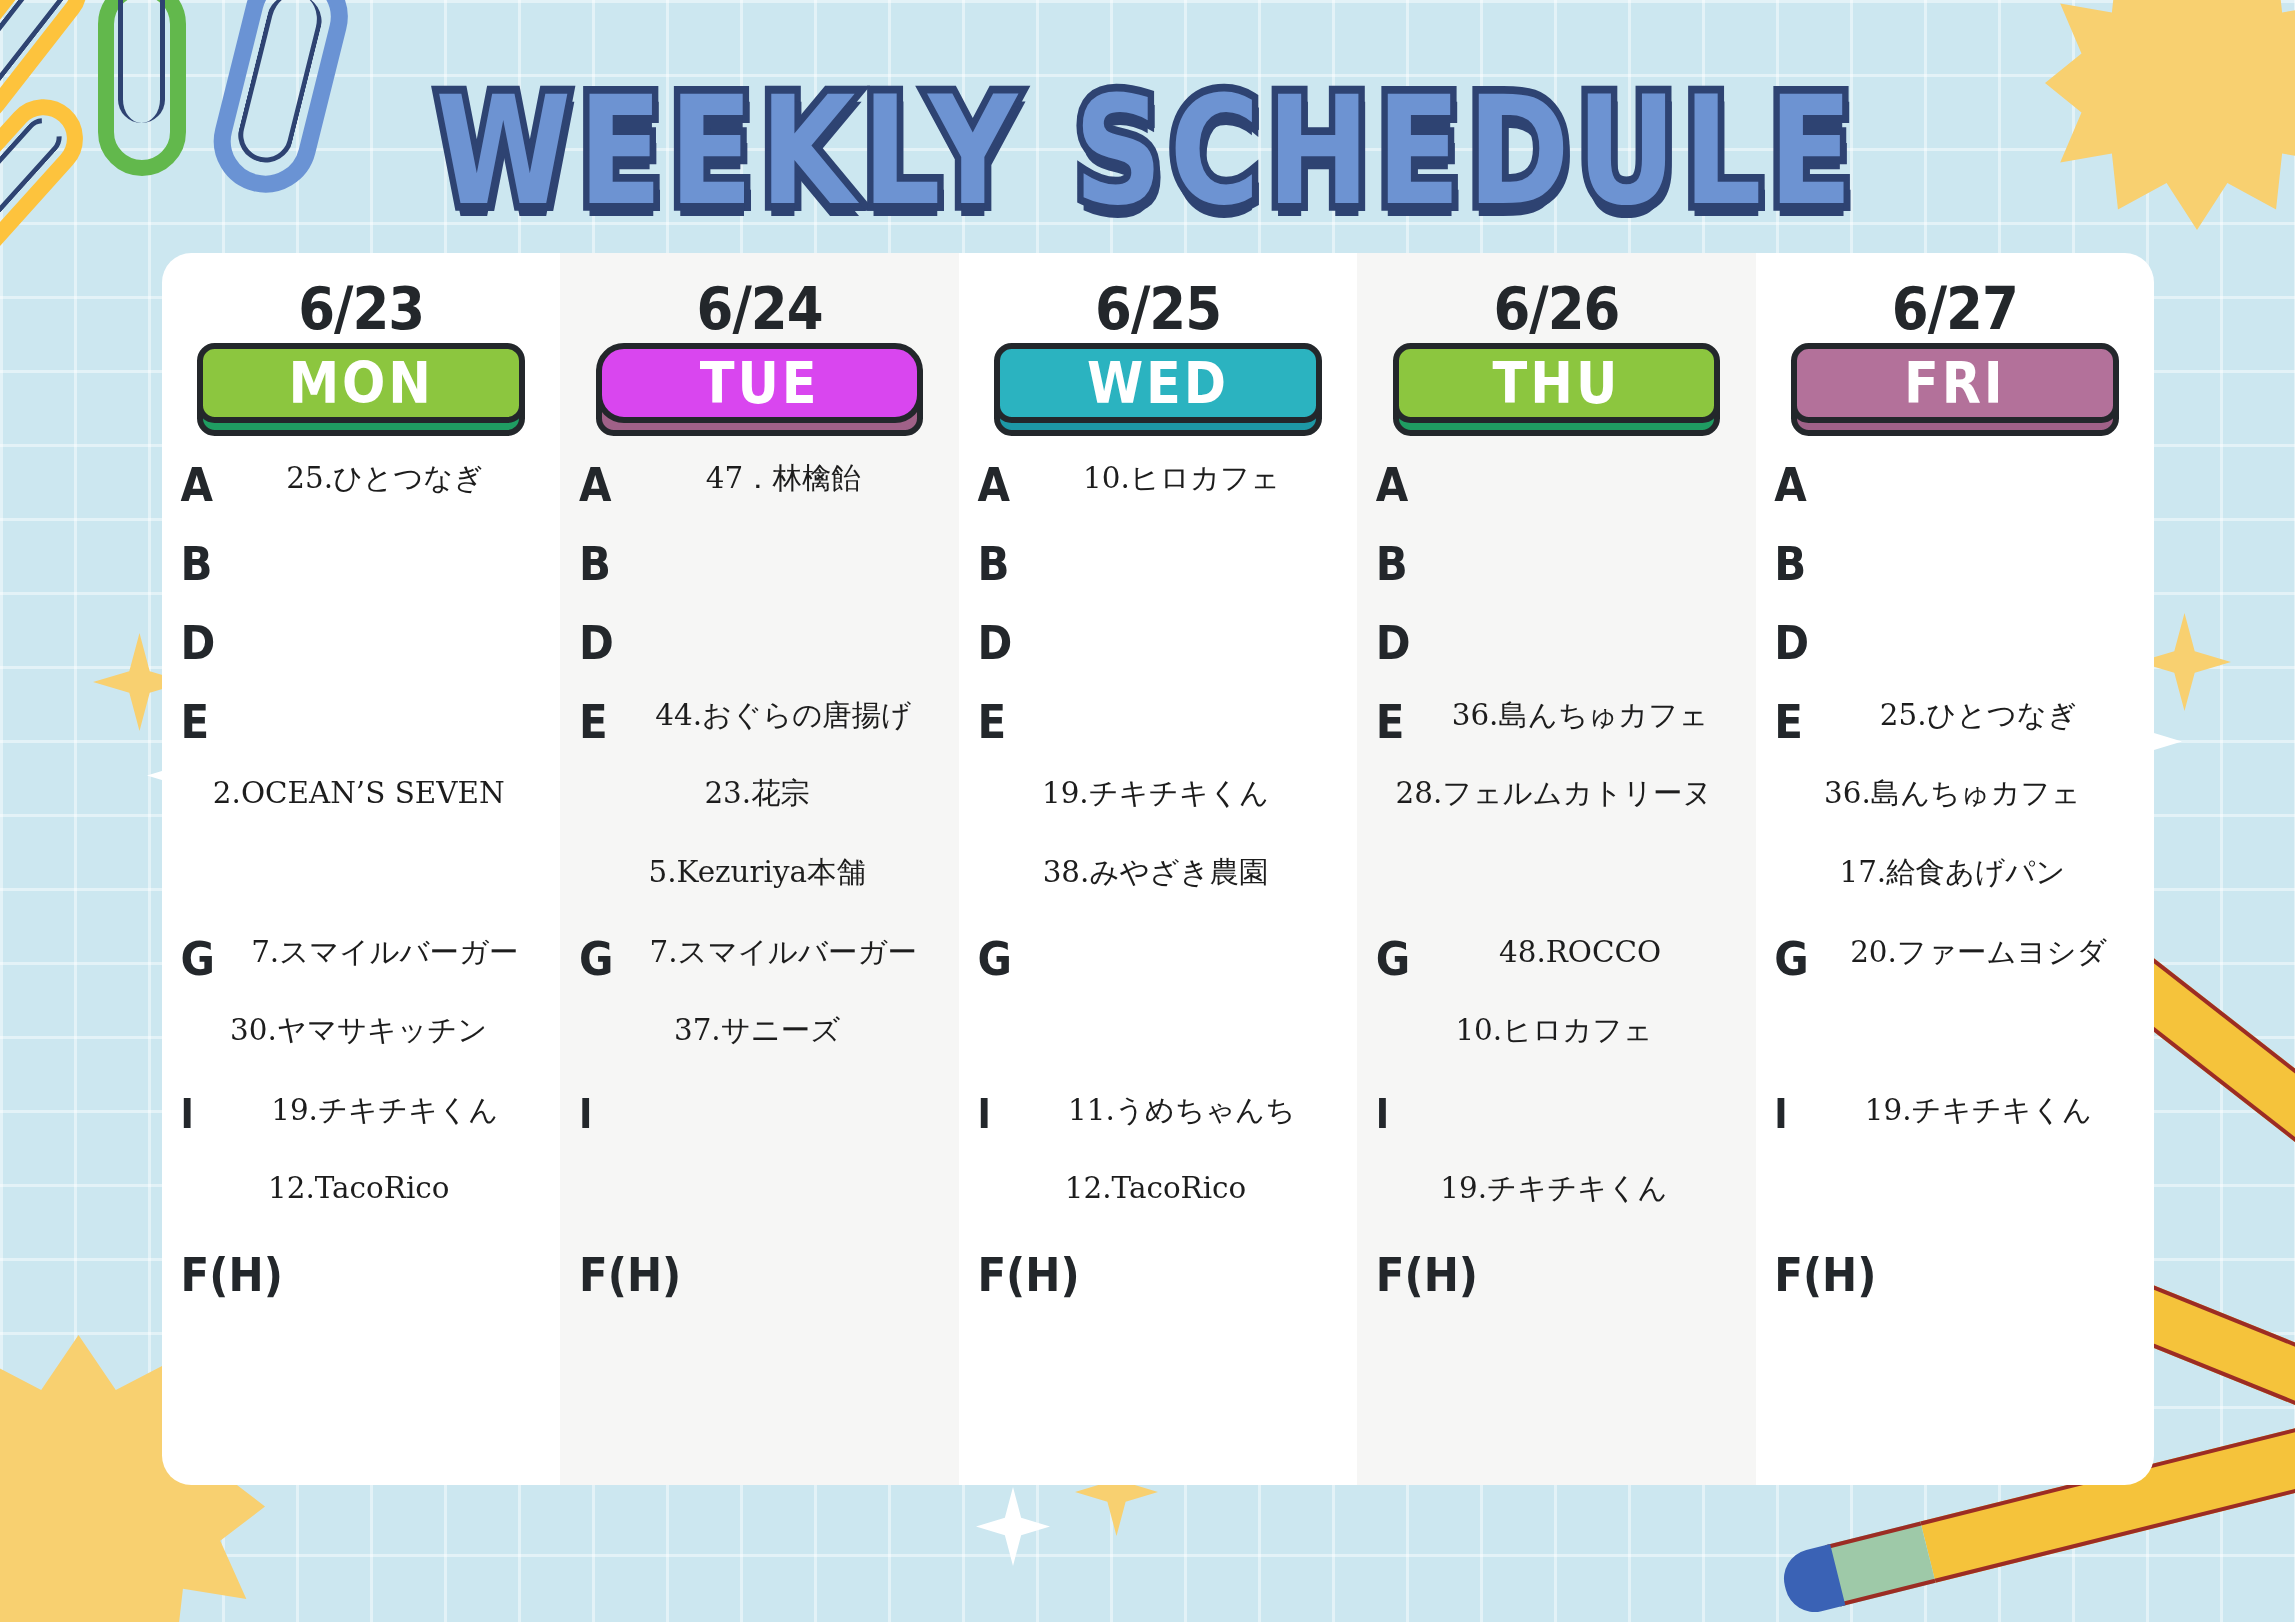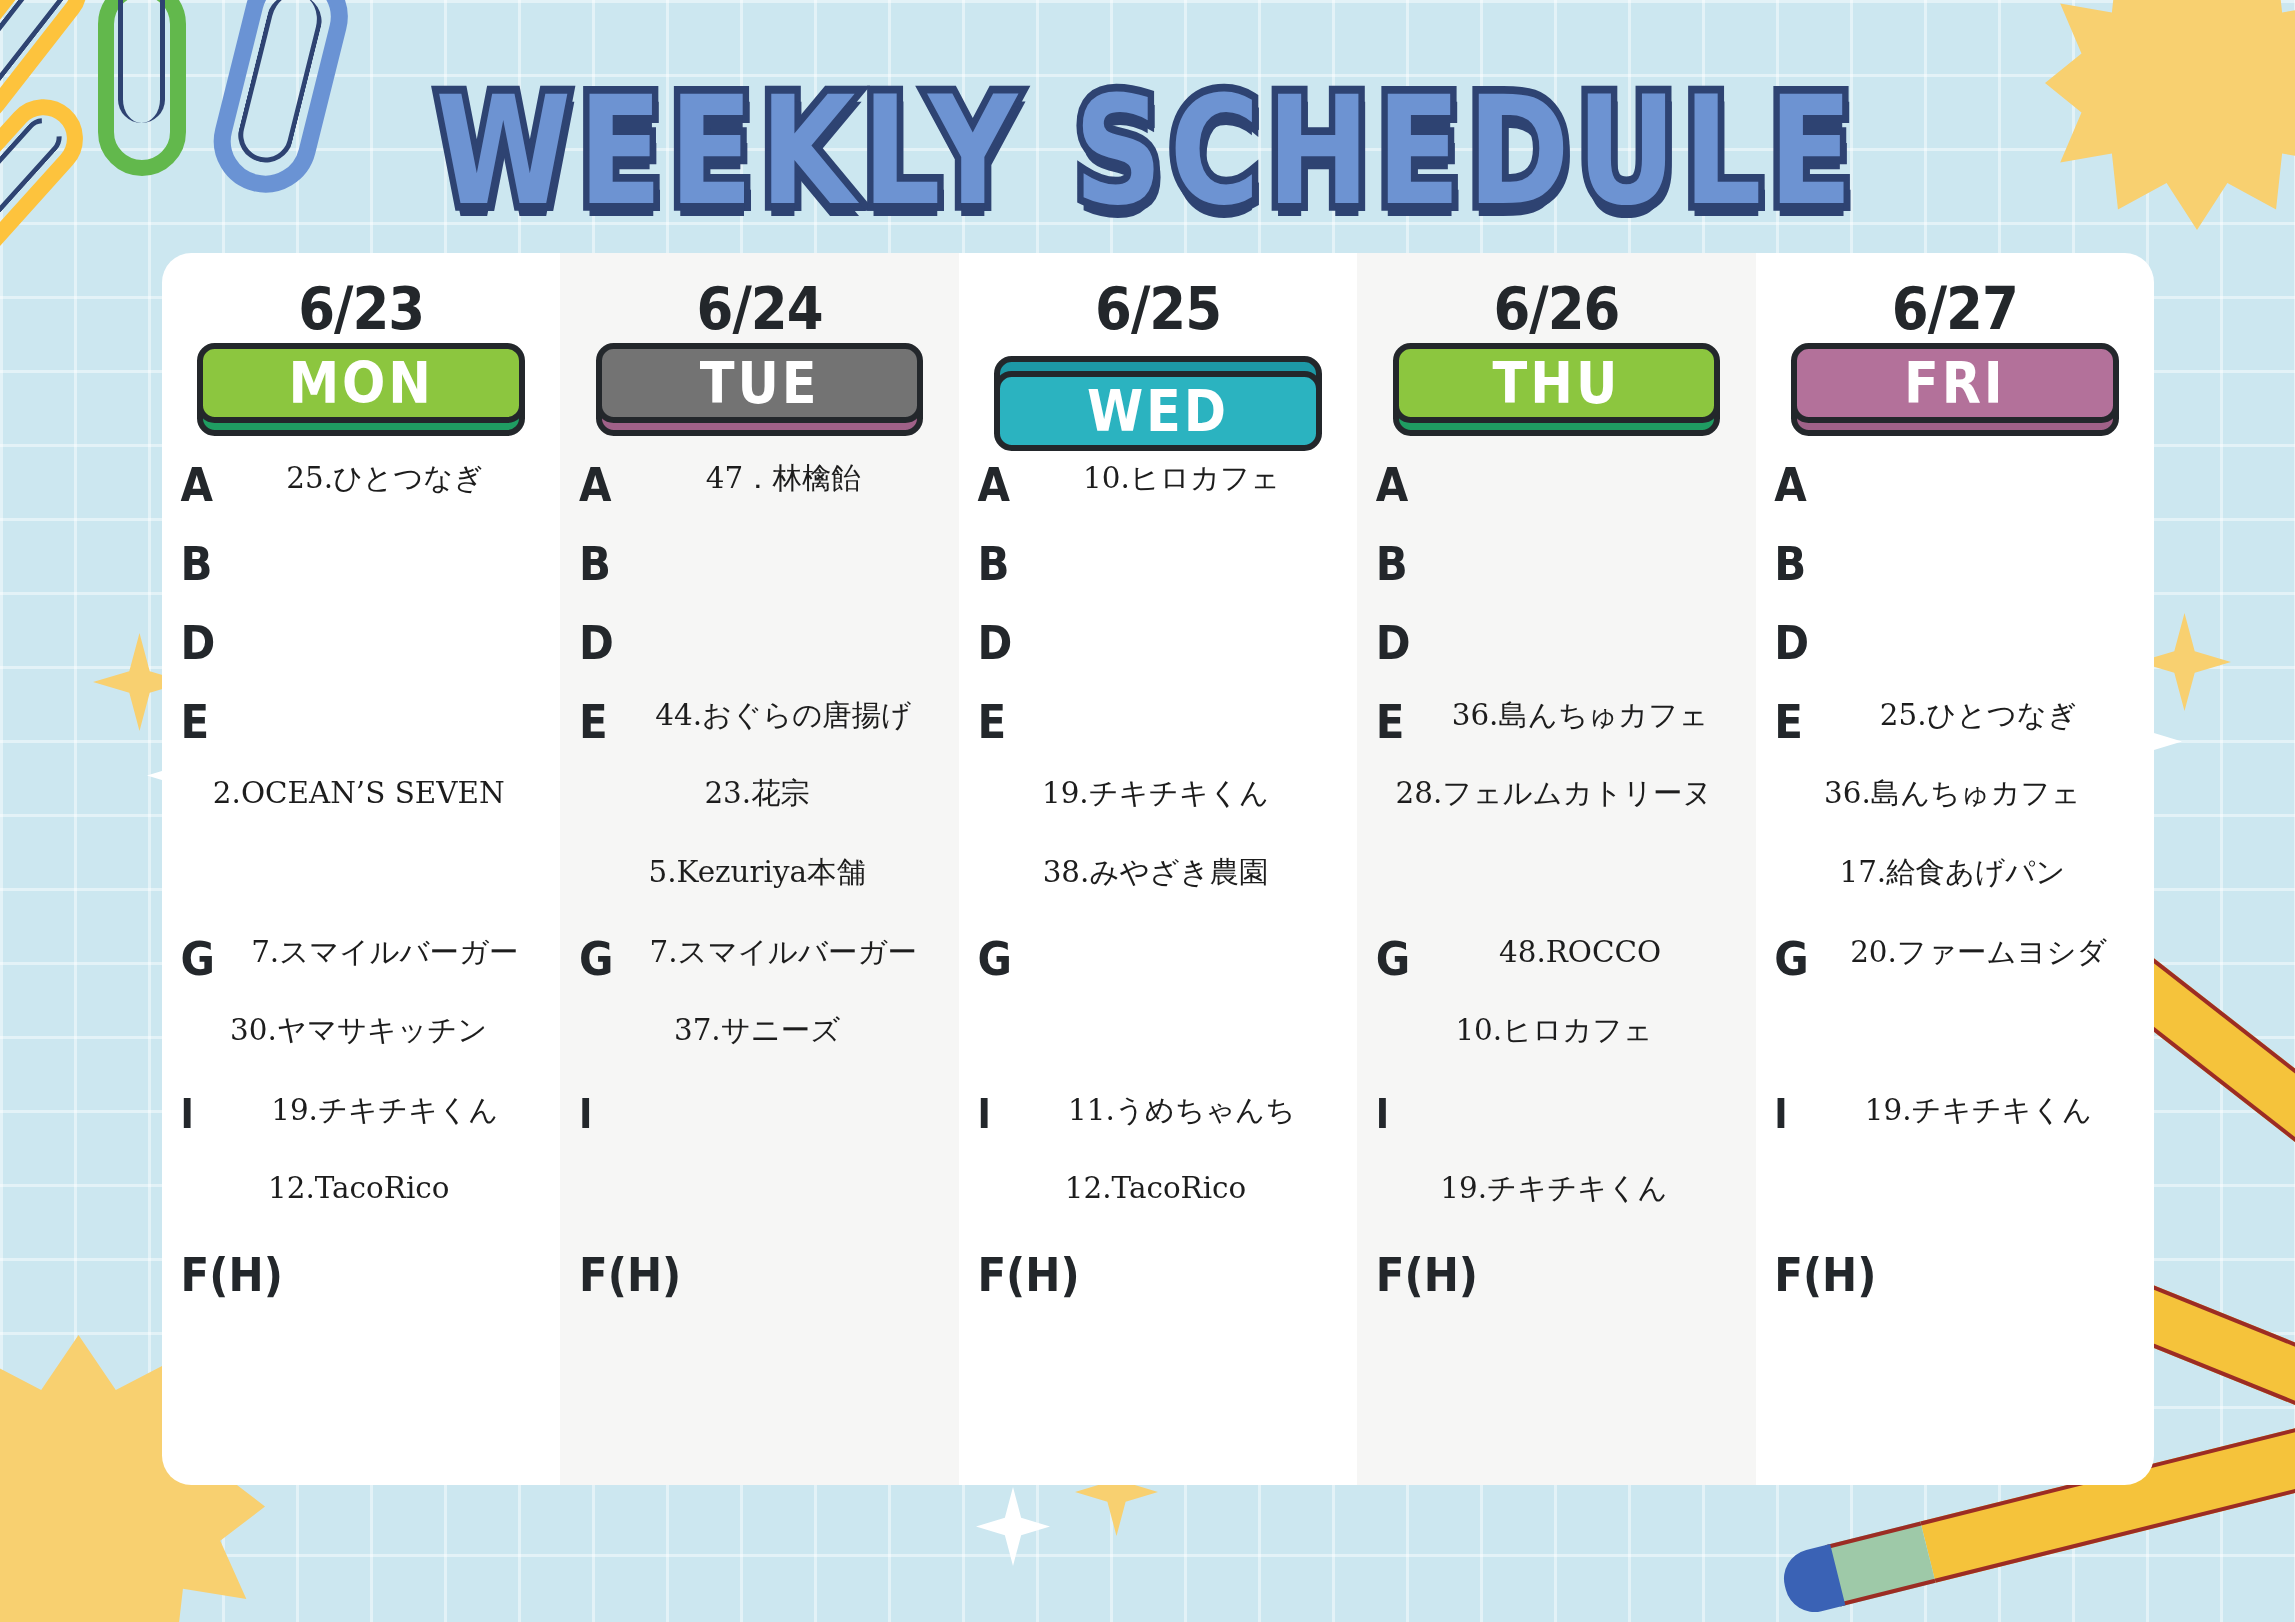--- a/index.html
+++ b/index.html
@@ -260,21 +260,21 @@
       <div class="slot">
         <span class="slot-key">F(H)</span>
       </div>
     </div>
   </div>
 
   <div class="day-col alt">
     <div class="col-date">6/24</div>
     <div class="badge-wrap">
       <div class="badge-shadow" style="background:#a06188;"></div>
-      <div class="badge" style="background:#737373;">
+      <div class="badge" style="background:#d946ef;border-radius:28px;">
         <span class="badge-label">TUE</span>
       </div>
     </div>
     <div class="rows">
       <div class="slot">
         <span class="slot-key">A</span>
         <span class="slot-val">47．林檎飴</span>
       </div>
       <div class="slot">
         <span class="slot-key">B</span>
@@ -303,21 +303,21 @@
       <div class="slot">
         <span class="slot-key">F(H)</span>
       </div>
     </div>
   </div>
 
   <div class="day-col">
     <div class="col-date">6/25</div>
     <div class="badge-wrap">
       <div class="badge-shadow" style="background:#1d98a6;"></div>
-      <div class="badge" style="background:#2bb3c0;margin-top:28px;">
+      <div class="badge" style="background:#2bb3c0;">
         <span class="badge-label">WED</span>
       </div>
     </div>
     <div class="rows">
       <div class="slot">
         <span class="slot-key">A</span>
         <span class="slot-val">10.ヒロカフェ</span>
       </div>
       <div class="slot">
         <span class="slot-key">B</span>

